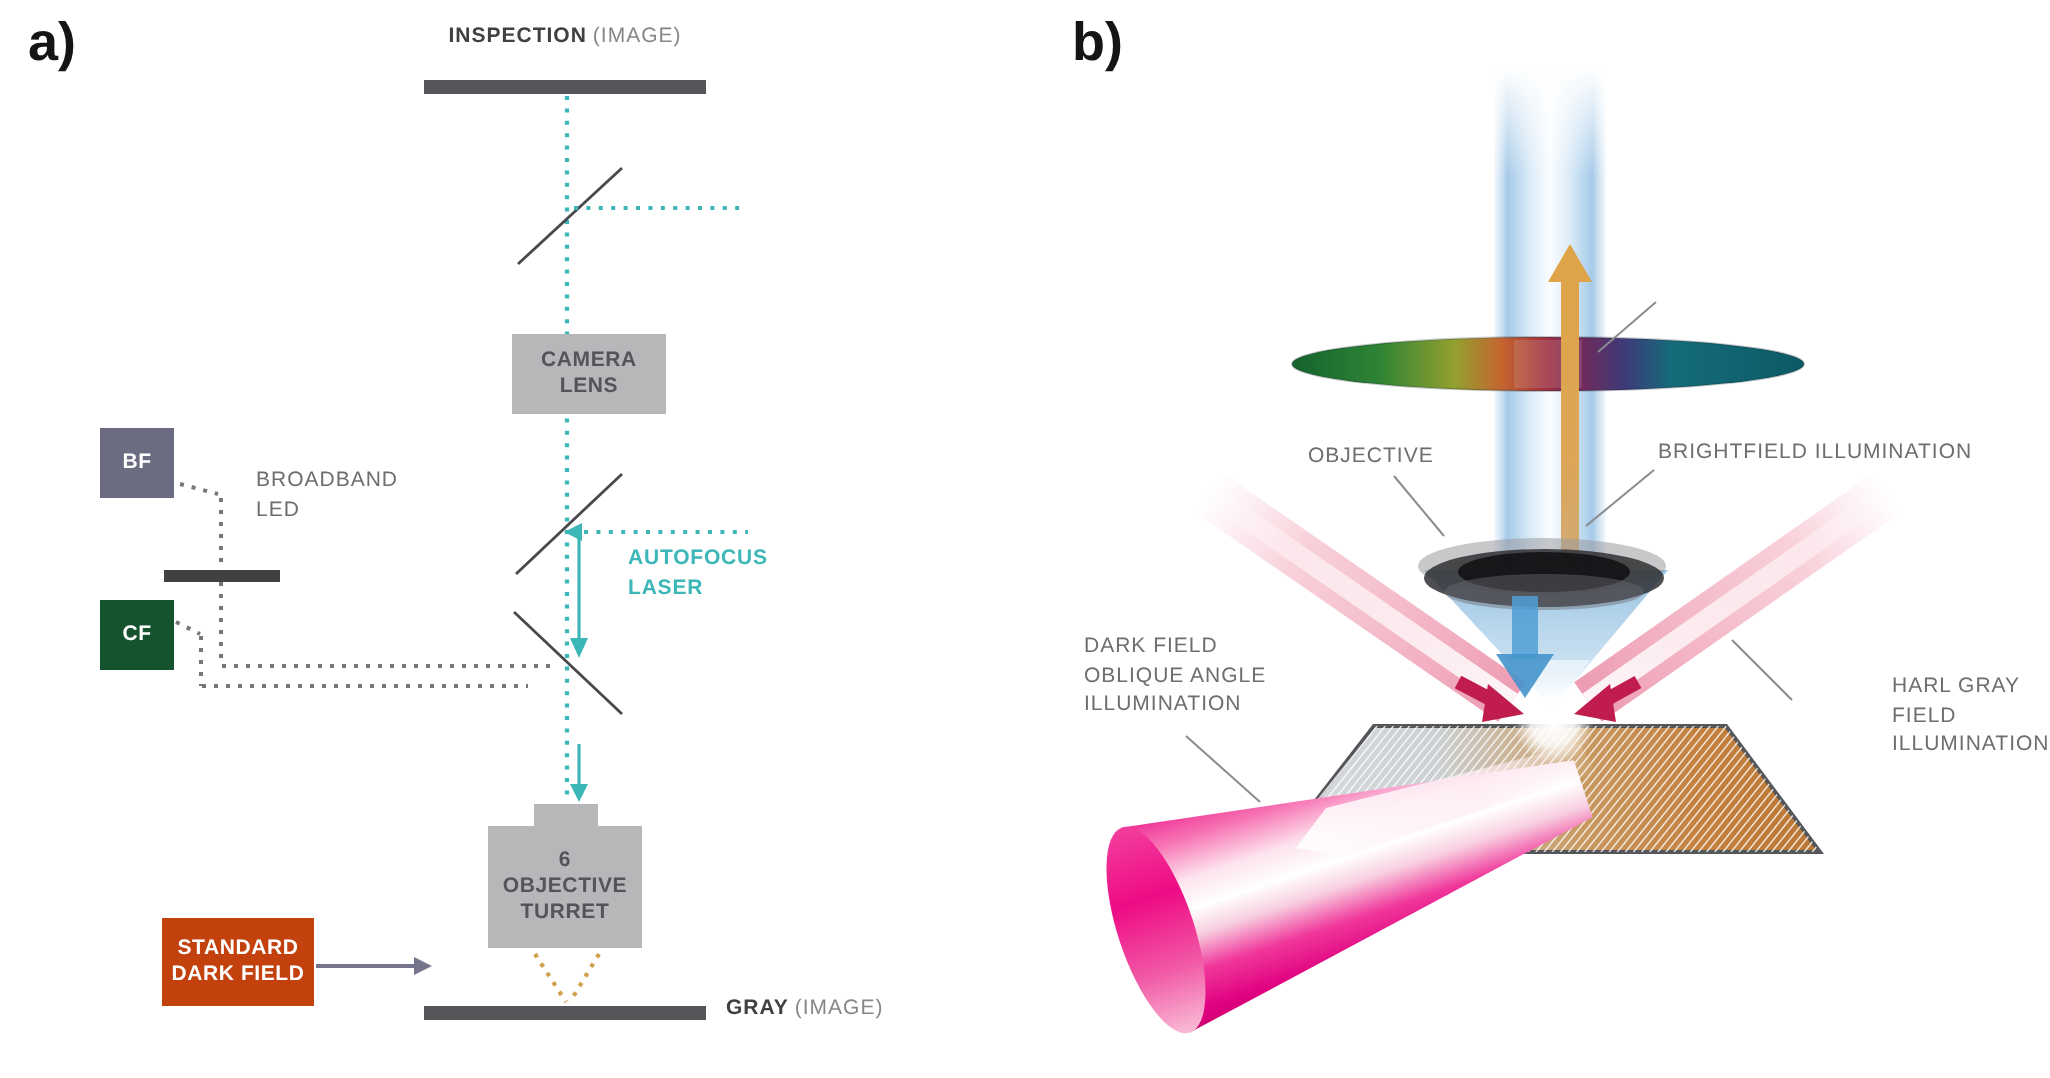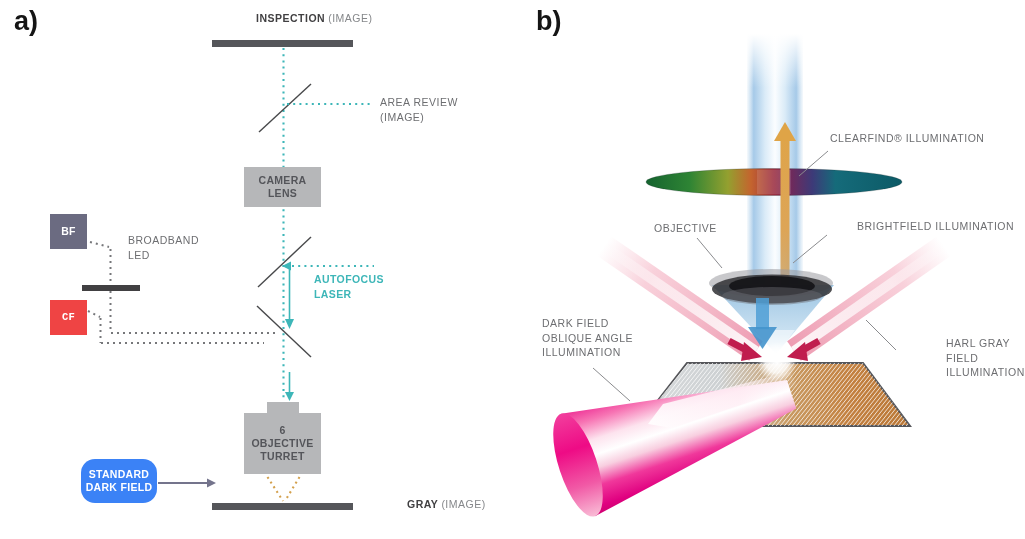--- a/index.html
+++ b/index.html
@@ -2,30 +2,30 @@
 <html><head>
 <meta charset="utf-8">
 <style>
   html,body{margin:0;padding:0;background:#ffffff;}
   .canvas{position:relative;width:1025px;height:539px;background:#ffffff;overflow:hidden;
           font-family:"Liberation Sans",sans-serif;}
   svg.layer{position:absolute;left:0;top:0;}
   .tag{position:absolute;font-weight:bold;font-size:27px;color:#151515;letter-spacing:0;}
   .lbl{position:absolute;font-size:10.5px;color:#6d6e71;letter-spacing:.5px;line-height:14.5px;
        white-space:pre-line;}
-  .lbl .b{font-weight:bold;color:#414042;margin-left:44px;}
+  .lbl .b{font-weight:bold;color:#414042;}
   .lbl .r{color:#85878a;margin-left:3px;}
   .nowrap{white-space:nowrap;}
   .teal-txt{color:#3db6b8;margin-left:18px;}
   .box{position:absolute;display:flex;align-items:center;justify-content:center;text-align:center;
        font-weight:bold;font-size:10.5px;line-height:13px;letter-spacing:.3px;white-space:pre-line;}
   .box.gray{background:#b6b7b9;color:#54555a;}
   .box.slate{background:#6b6b81;color:#ffffff;}
-  .box.green{background:#ef4444;color:#ffffff;font-family:Liberation Mono, monospace;}
-  .box.midgray{background:#3b82f6;color:#ffffff;border-radius:14px;}
+  .box.green{background:#14532d;color:#ffffff;}
+  .box.midgray{background:#c2410c;color:#ffffff;}
   .tab{position:absolute;background:#b6b7b9;}
   .center-lbl{text-align:center;}
 </style>
 </head>
 <body>
 
 <div class="canvas">
 
 <svg class="layer" width="1025" height="539" viewBox="0 0 1025 539">
   <defs>
@@ -220,24 +220,22 @@
   </g>
 </svg>
 
 <div class="tag" style="left:14px;top:6px;">a)</div>
 <div class="tag" style="left:536px;top:6px;">b)</div>
 
 <div class="lbl nowrap center-lbl" style="left:212px;top:11px;width:141px;">
   <span class="b">INSPECTION</span><span class="r">(IMAGE)</span>
 </div>
 
-<div class="lbl" style="left:380px;top:95px;">AREA REVIEW
-(IMAGE)</div>
-
-<div class="box gray" style="left:244px;top:167px;width:77px;height:40px;">CAMERA
+
+<div class="box gray" style="left:256px;top:167px;width:77px;height:40px;">CAMERA
 LENS</div>
 
 <div class="box slate" style="left:50px;top:214px;width:37px;height:35px;">BF</div>
 <div class="lbl" style="left:128px;top:233px;">BROADBAND
 LED</div>
 
 <div class="box green" style="left:50px;top:300px;width:37px;height:35px;">CF</div>
 
 
 <div class="lbl teal-txt" style="left:296px;top:272px;color:#3db6b8;font-weight:bold;letter-spacing:.4px;">AUTOFOCUS
@@ -248,22 +246,21 @@
 OBJECTIVE
 TURRET</div>
 
 <div class="box midgray" style="left:81px;top:459px;width:76px;height:44px;">STANDARD
 DARK FIELD</div>
 
 <div class="lbl nowrap" style="left:363px;top:497px;">
   <span class="b">GRAY</span><span class="r">(IMAGE)</span>
 </div>
 
-<div class="lbl nowrap" style="left:830px;top:131px;">CLEARFIND® ILLUMINATION</div>
 <div class="lbl nowrap" style="left:654px;top:221px;">OBJECTIVE</div>
-<div class="lbl nowrap" style="left:829px;top:219px;margin-left:28px;">BRIGHTFIELD ILLUMINATION</div>
+<div class="lbl nowrap" style="left:829px;top:219px;">BRIGHTFIELD ILLUMINATION</div>
 <div class="lbl" style="left:542px;top:316px;">DARK FIELD
 OBLIQUE ANGLE
 ILLUMINATION</div>
 <div class="lbl" style="left:910px;top:336px;margin-left:36px;">HARL GRAY FIELD
 ILLUMINATION</div>
 
 </div>
 
 </body></html>

